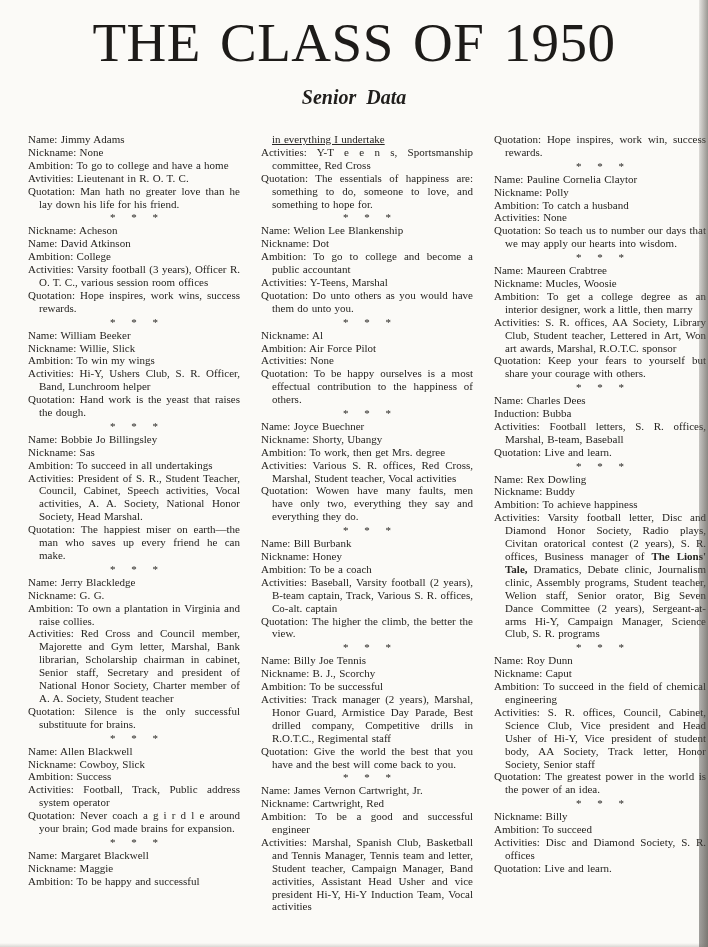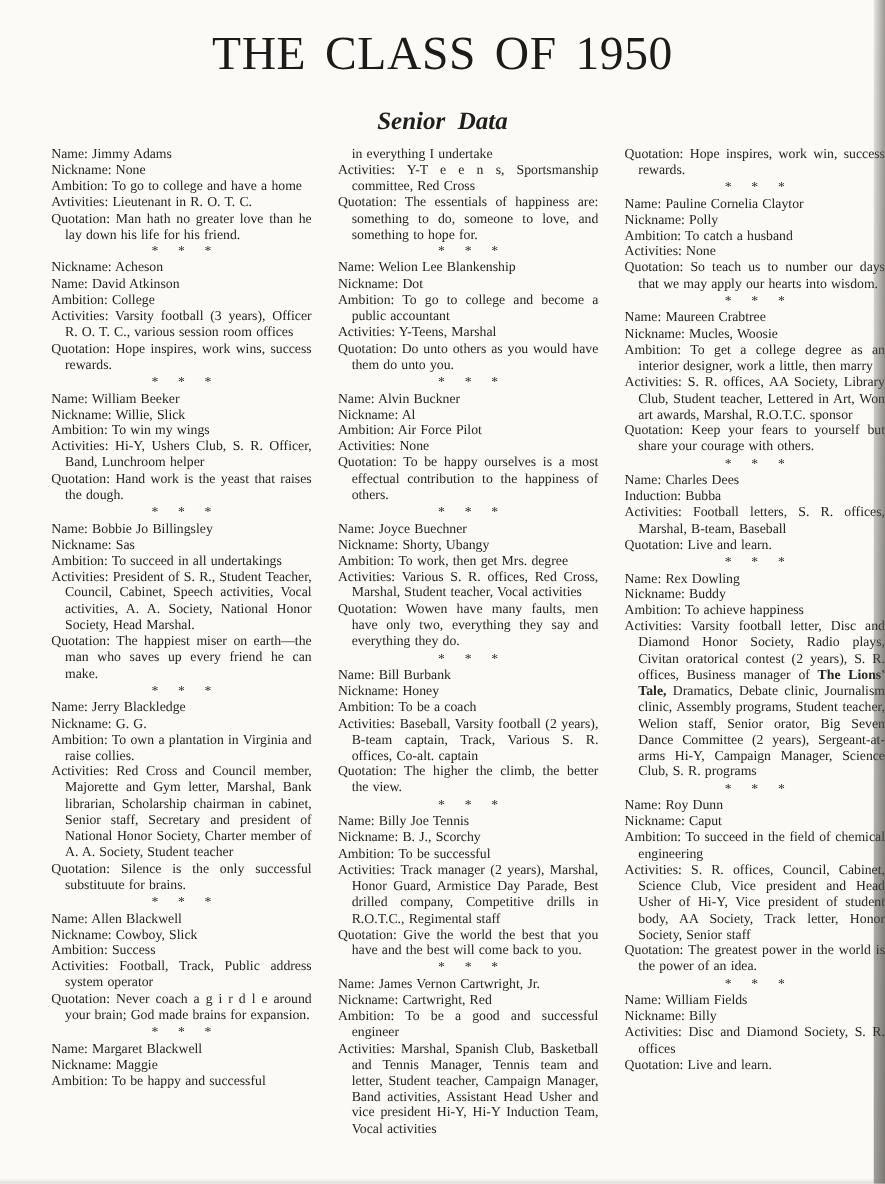--- a/index.html
+++ b/index.html
@@ -11,57 +11,58 @@
   .page {
     position: relative;
     width: 708px; height: 947px;
     background: #fbfaf7;
     overflow: hidden;
     color: #262421;
   }
   .title {
     margin-top: 21px;
     text-align: center;
-    font-size: 38px;
+    font-size: 55px;
     line-height: 44px;
     letter-spacing: 0.5px;
     word-spacing: 5px;
     color: #1d1b19;
   }
   .subtitle {
     margin-top: 21px;
     text-align: center;
     font-size: 20px;
     font-weight: bold;
     font-style: italic;
     word-spacing: 5px;
     color: #201e1c;
   }
   .columns {
     display: flex;
-    margin-top: 8px;
-    padding-left: 41px;
+    margin-top: 24px;
+    padding-left: 28px;
     gap: 21px;
   }
   .col {
     width: 212px;
     font-size: 11px;
     line-height: 12.9px;
     word-spacing: 0.6px;
   }
   .field {
     margin: 0;
     padding-left: 11px;
     text-indent: -11px;
     text-align: justify;
   }
   .cont {
     margin: 0;
     padding-left: 11px;
     text-align: justify;
+    text-decoration: underline;
   }
   .sep {
     margin: 1px 0 0 0;
     text-align: center;
     word-spacing: 13px;
     letter-spacing: 0;
   }
   .field b { font-weight: bold; }
   .edge-shadow {
     position: absolute;
@@ -131,21 +132,20 @@
         <p class="cont">in everything I undertake</p>
         <p class="field">Activities: Y-T e e n s, Sportsmanship committee, Red Cross</p>
         <p class="field">Quotation: The essentials of happiness are: something to do, someone to love, and something to hope for.</p>
         <div class="sep">* * *</div>
         <p class="field">Name: Welion Lee Blankenship</p>
         <p class="field">Nickname: Dot</p>
         <p class="field">Ambition: To go to college and become a public accountant</p>
         <p class="field">Activities: Y-Teens, Marshal</p>
         <p class="field">Quotation: Do unto others as you would have them do unto you.</p>
         <div class="sep">* * *</div>
-        <p class="field">Name: Alvin Buckner</p>
         <p class="field">Nickname: Al</p>
         <p class="field">Ambition: Air Force Pilot</p>
         <p class="field">Activities: None</p>
         <p class="field">Quotation: To be happy ourselves is a most effectual contribution to the happiness of others.</p>
         <div class="sep">* * *</div>
         <p class="field">Name: Joyce Buechner</p>
         <p class="field">Nickname: Shorty, Ubangy</p>
         <p class="field">Ambition: To work, then get Mrs. degree</p>
         <p class="field">Activities: Various S. R. offices, Red Cross, Marshal, Student teacher, Vocal activities</p>
         <p class="field">Quotation: Wowen have many faults, men have only two, everything they say and everything they do.</p>
@@ -191,21 +191,21 @@
         <p class="field">Nickname: Buddy</p>
         <p class="field">Ambition: To achieve happiness</p>
         <p class="field">Activities: Varsity football letter, Disc and Diamond Honor Society, Radio plays, Civitan oratorical contest (2 years), S. R. offices, Business manager of <b>The Lions' Tale,</b> Dramatics, Debate clinic, Journalism clinic, Assembly programs, Student teacher, Welion staff, Senior orator, Big Seven Dance Committee (2 years), Sergeant-at-arms Hi-Y, Campaign Manager, Science Club, S. R. programs</p>
         <div class="sep">* * *</div>
         <p class="field">Name: Roy Dunn</p>
         <p class="field">Nickname: Caput</p>
         <p class="field">Ambition: To succeed in the field of chemical engineering</p>
         <p class="field">Activities: S. R. offices, Council, Cabinet, Science Club, Vice president and Head Usher of Hi-Y, Vice president of student body, AA Society, Track letter, Honor Society, Senior staff</p>
         <p class="field">Quotation: The greatest power in the world is the power of an idea.</p>
         <div class="sep">* * *</div>
-        <p class="field">Name: William Fields</p>
         <p class="field">Nickname: Billy</p>
+        <p class="field">Ambition: To succeed</p>
         <p class="field">Activities: Disc and Diamond Society, S. R. offices</p>
         <p class="field">Quotation: Live and learn.</p>
       </div>
   </div>
   <div class="edge-shadow"></div>
   <div class="bottom-shade"></div>
 </div>
 
 </body></html>

